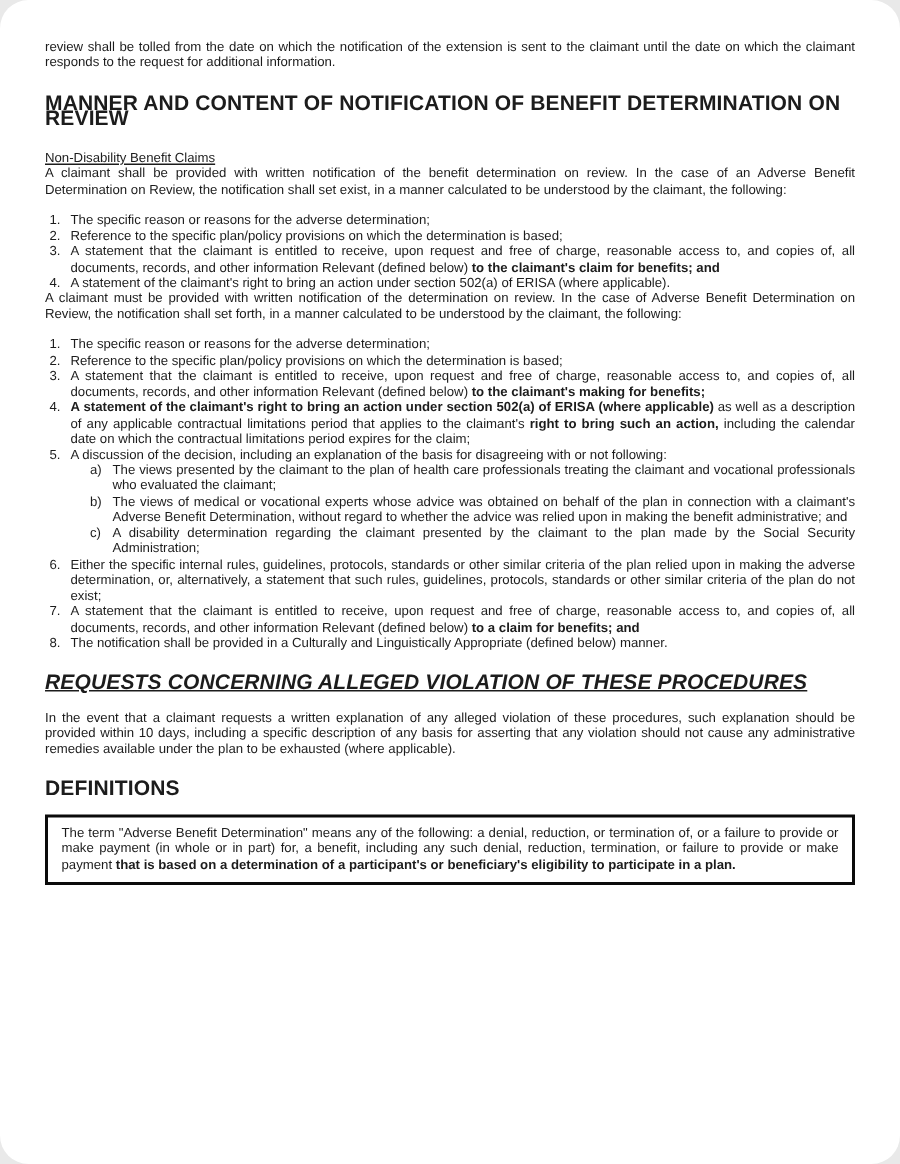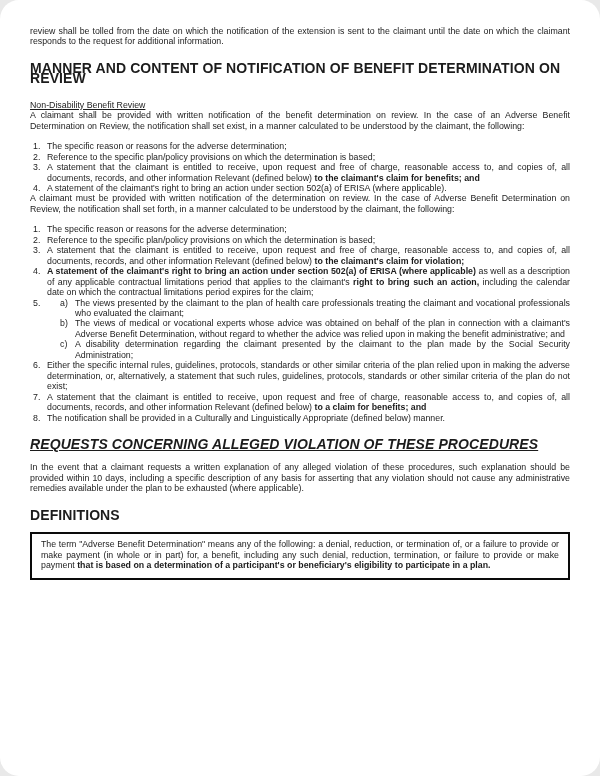--- a/index.html
+++ b/index.html
@@ -48,21 +48,21 @@
   }
   .b { font-weight: bold; }
   h2, h3, p { display: block; }
 </style>
 </head>
 <body>
 
 <div class="page">
     <p class="para"><span>review shall be tolled from the date on which the notification of the extension is sent to the claimant until the date on which the claimant responds to the request for additional information.</span></p>
     <h2 class="heading">MANNER AND CONTENT OF NOTIFICATION OF BENEFIT DETERMINATION ON REVIEW</h2>
-    <h3 class="subheading">Non-Disability Benefit Review</h3>
+    <h3 class="subheading">Non-Disability Benefit Claims</h3>
     <p class="para flush"><span>A claimant shall be provided with written notification of the benefit determination on review.  In the case of an Adverse Benefit Determination on Review, the notification shall set exist, in a manner calculated to be understood by the claimant, the following:</span></p>
     <div class="olist">
       <div class="li">
         <span class="marker">1.</span>
         <div class="content"><span>The specific reason or reasons for the adverse determination;</span></div>
       </div>
       <div class="li">
         <span class="marker">2.</span>
         <div class="content"><span>Reference to the specific plan/policy provisions on which the determination is based;</span></div>
       </div>
@@ -80,29 +80,29 @@
       <div class="li">
         <span class="marker">1.</span>
         <div class="content"><span>The specific reason or reasons for the adverse determination;</span></div>
       </div>
       <div class="li">
         <span class="marker">2.</span>
         <div class="content"><span>Reference to the specific plan/policy provisions on which the determination is based;</span></div>
       </div>
       <div class="li">
         <span class="marker">3.</span>
-        <div class="content"><span>A statement that the claimant is entitled to receive, upon request and free of charge, reasonable access to, and copies of, all documents, records, and other information Relevant (defined below) </span><span class="b">to the claimant's claim for violation;</span></div>
+        <div class="content"><span>A statement that the claimant is entitled to receive, upon request and free of charge, reasonable access to, and copies of, all documents, records, and other information Relevant (defined below) </span><span class="b">to the claimant's making for benefits;</span></div>
       </div>
       <div class="li">
         <span class="marker">4.</span>
         <div class="content"><span class="b">A statement of the claimant's right to bring an action under section 502(a) of ERISA (where applicable)</span><span> as well as a description of any applicable contractual limitations period that applies to the claimant's </span><span class="b">right to bring such an action,</span><span> including the calendar date on which the contractual limitations period expires for the claim;</span></div>
       </div>
       <div class="li">
         <span class="marker">5.</span>
-        <div class="content"><div class="li subli">
+        <div class="content"><span>A discussion of the decision, including an explanation of the basis for disagreeing with or not following:</span><div class="li subli">
             <span class="marker">a)</span>
             <div class="content"><span>The views presented by the claimant to the plan of health care professionals treating the claimant and vocational professionals who evaluated the claimant;</span></div>
           </div><div class="li subli">
             <span class="marker">b)</span>
             <div class="content"><span>The views of medical or vocational experts whose advice was obtained on behalf of the plan in connection with a claimant's Adverse Benefit Determination, without regard to whether the advice was relied upon in making the benefit administrative; and</span></div>
           </div><div class="li subli">
             <span class="marker">c)</span>
             <div class="content"><span>A disability determination regarding the claimant presented by the claimant to the plan made by the Social Security Administration;</span></div>
           </div></div>
       </div>

